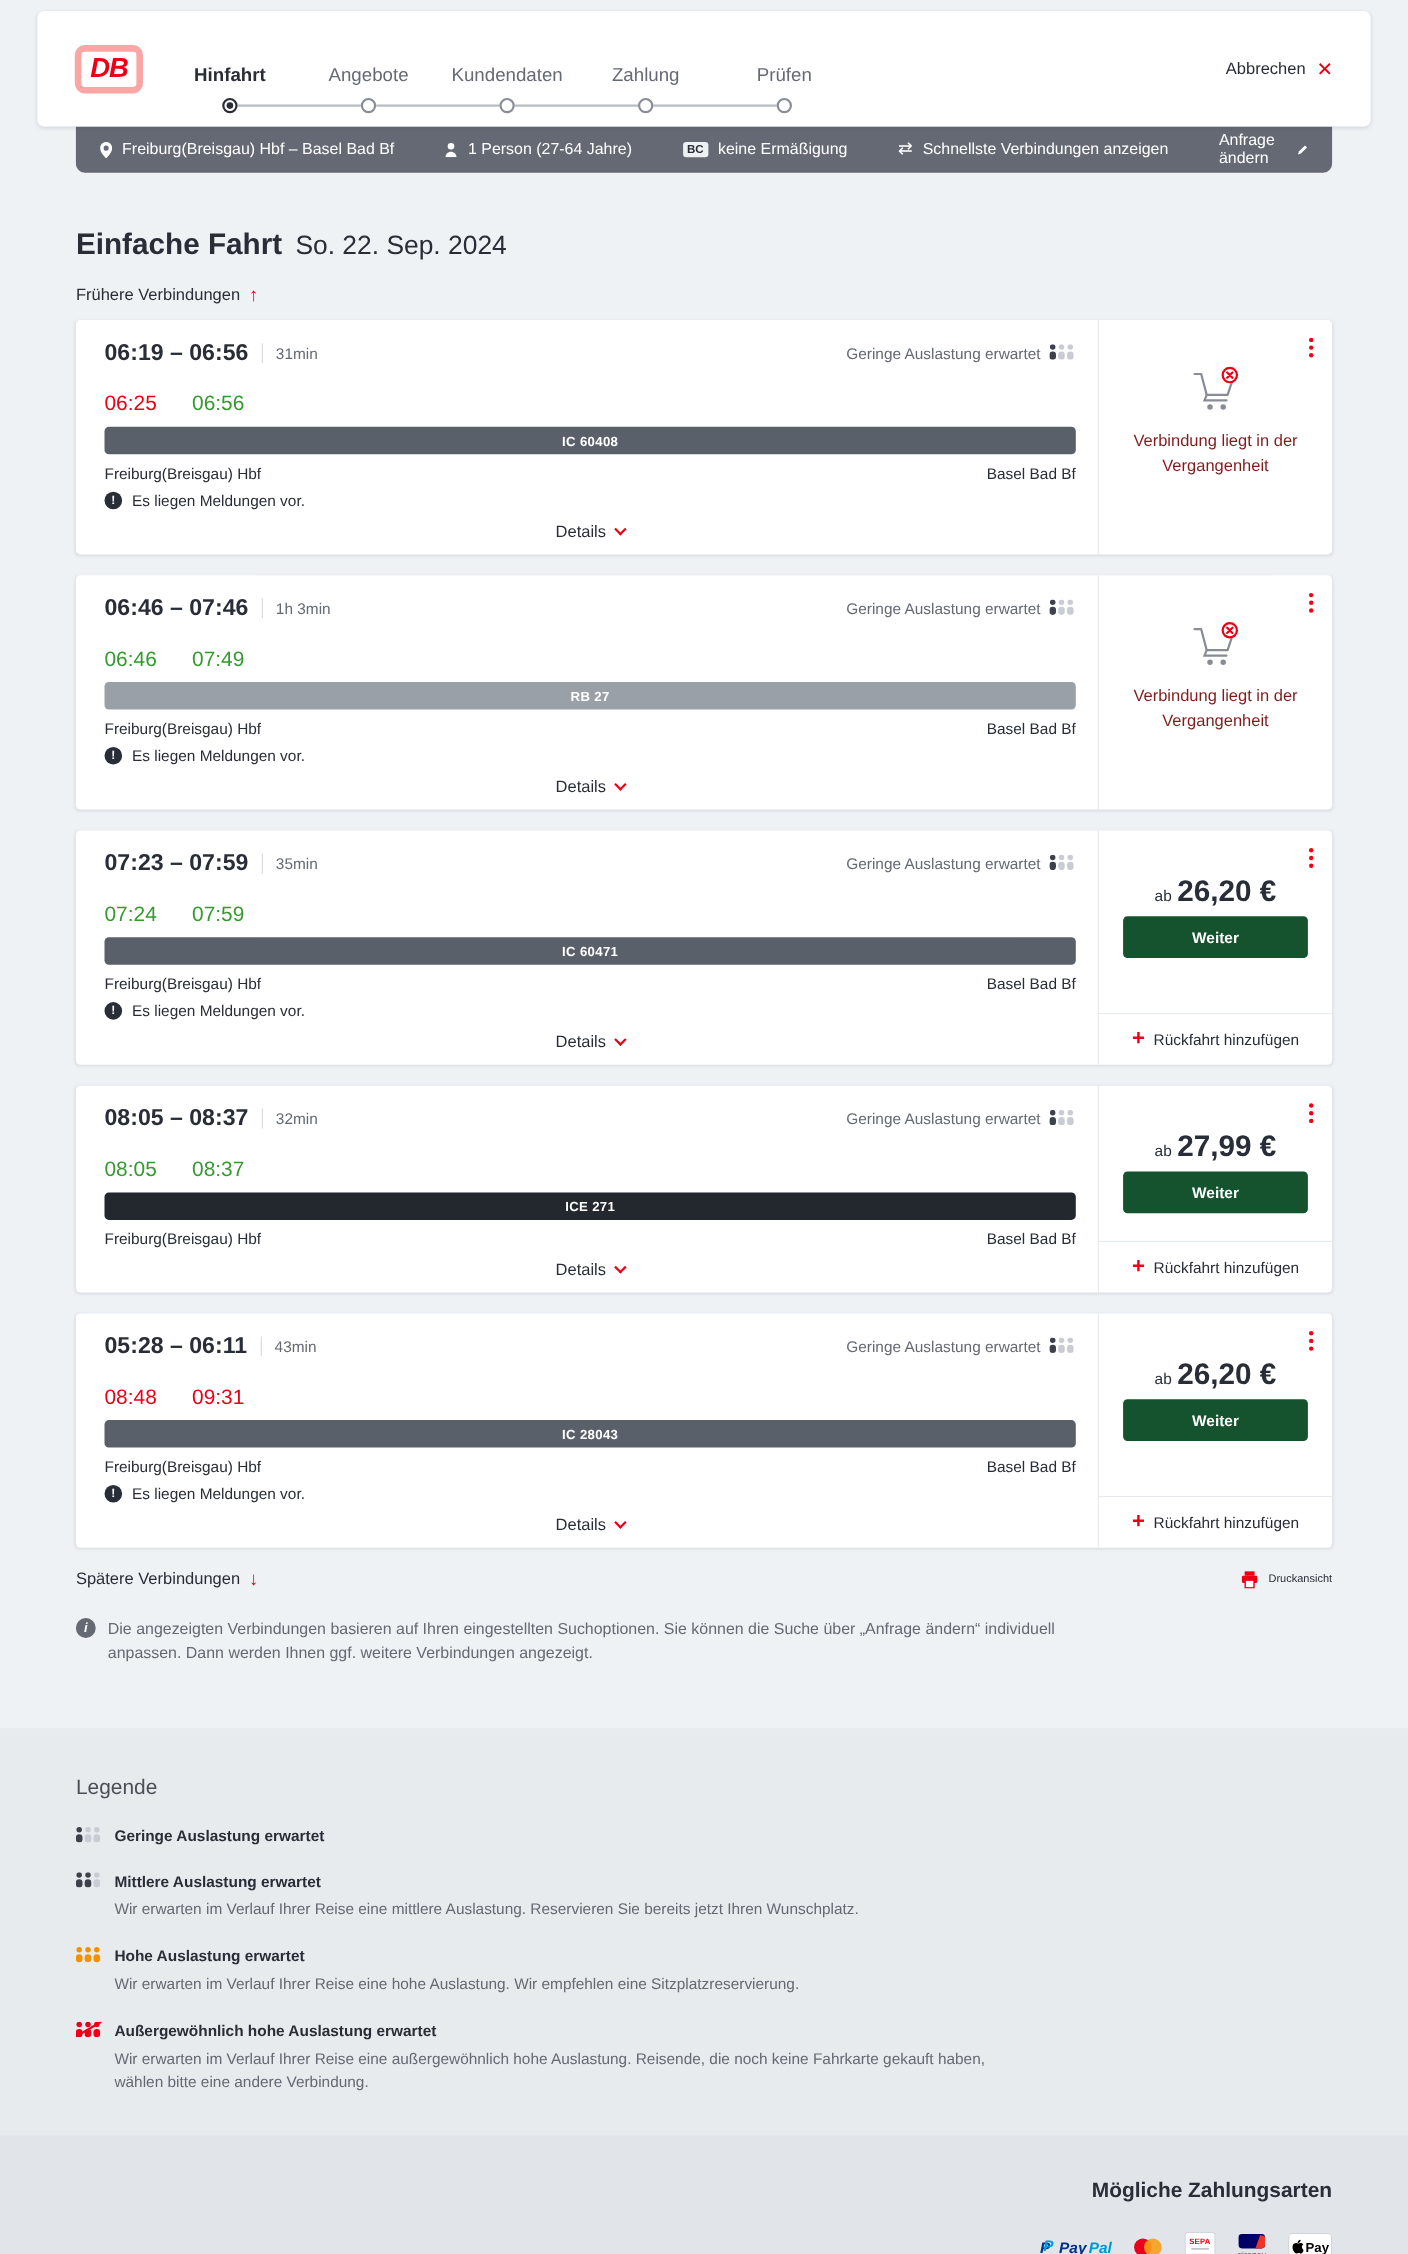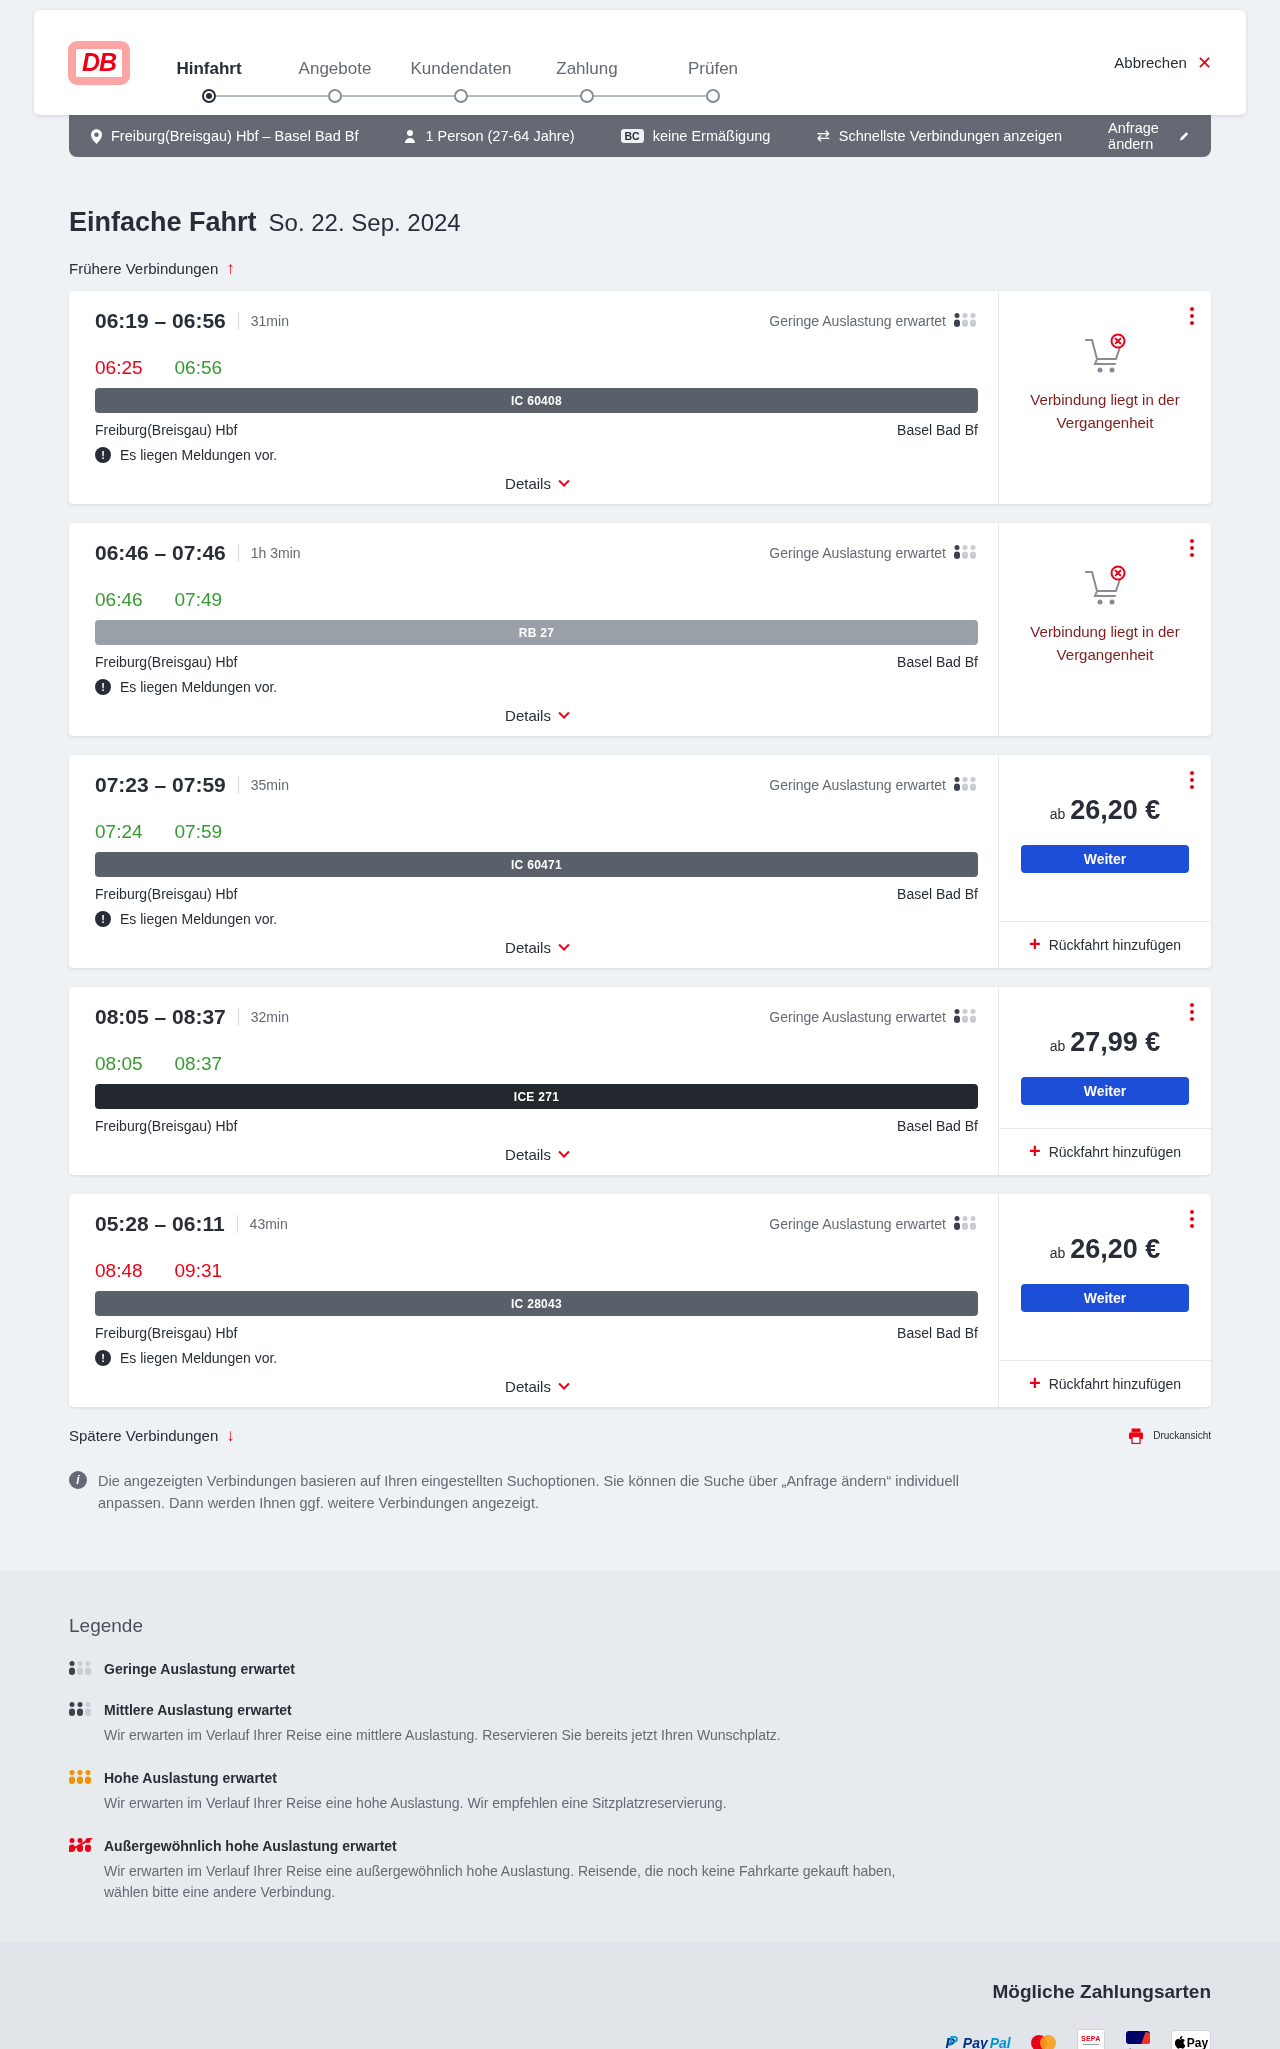--- a/index.html
+++ b/index.html
@@ -2,21 +2,21 @@
 <html><head>
 <meta charset="utf-8">
 <style>
   * { margin:0; padding:0; box-sizing:border-box; }
   html,body { background:#eff2f5; font-family:"Liberation Sans","DejaVu Sans",sans-serif; color:#282d37; }
   body { width:1280px; min-height:2049px; margin:0 auto; }
 
   
   .top-header { width:1212px; height:105px; margin:10px auto 0; background:#fff; border-radius:6px;
                 box-shadow:0 1px 4px rgba(40,45,55,.14); display:flex; align-items:center; padding:0 34px; position:relative; z-index:2; }
-  .db-logo { width:62px; height:44px; border:8px solid #fca5a5; border-radius:9px; display:flex; align-items:center; justify-content:center;
+  .db-logo { width:62px; height:44px; border:6px solid #fca5a5; border-radius:9px; display:flex; align-items:center; justify-content:center;
              color:#ec0016; font-weight:bold; font-size:25px; letter-spacing:-1px; font-style:italic; }
   .steps { display:flex; align-items:flex-end; margin-left:72px; padding-top:26px; height:80px; }
   .step { position:relative; display:flex; align-items:flex-end; }
   .step-dot { width:14px; height:14px; border-radius:50%; border:2px solid #878c96; background:#fff; display:block; position:relative; }
   .step.active .step-dot { border-color:#282d37; }
   .step.active .step-dot::after { content:""; position:absolute; left:2px; top:2px; width:6px; height:6px; border-radius:50%; background:#282d37; }
   .step-label { position:absolute; bottom:24px; left:50%; transform:translateX(-50%); white-space:nowrap; font-size:17px; color:#646973; }
   .step.active .step-label { color:#282d37; font-weight:bold; }
   .connector { width:112px; height:2px; background:#b6bbc2; margin-bottom:6px; }
   .cancel-btn { margin-left:auto; display:flex; align-items:center; gap:10px; font-size:15px; color:#282d37; cursor:pointer; }
@@ -61,21 +61,21 @@
   .chev { width:8px; height:8px; border-right:2px solid #ec0016; border-bottom:2px solid #ec0016; transform:rotate(45deg) translate(-2px,-2px); }
 
   .card-right { width:213px; border-left:1px solid #e6e9ed; position:relative; display:flex; flex-direction:column; }
   .dots-menu { position:absolute; top:14px; right:15px; display:flex; flex-direction:column; gap:3px; cursor:pointer; padding:2px; }
   .dots-menu i { width:4px; height:4px; border-radius:50%; background:#ec0016; }
   .past-box { margin-top:42px; text-align:center; padding:0 28px; }
   .past-note { margin-top:10px; font-size:15px; color:#7f1d1d; line-height:1.5; }
   .price-area { margin-top:40px; text-align:center; }
   .price-ab { font-size:14px; margin-right:5px; }
   .price-val { font-size:27px; font-weight:bold; }
-  .weiter-btn { display:block; margin:19px auto 0; width:168px; height:28px; background:#1d4ed8; color:#fff; border:none;
+  .weiter-btn { display:block; margin:7px auto 0; width:168px; height:38px; background:#14532d; color:#fff; border:none;
                 border-radius:4px; font-size:14px; font-weight:bold; font-family:inherit; cursor:pointer; }
   .return-row { margin-top:auto; border-top:1px solid #e6e9ed; height:47px; display:flex; align-items:center; justify-content:center;
                 gap:8px; font-size:14px; cursor:pointer; }
   .plus-glyph { color:#ec0016; font-size:20px; font-weight:bold; line-height:1; margin-top:-2px; }
 
   .below-row { display:flex; justify-content:space-between; align-items:center; margin-top:20px; }
   .print-link { display:flex; align-items:center; gap:9px; font-size:10px; cursor:pointer; }
 
   .info-row { margin-top:26px; display:flex; gap:11px; padding-bottom:56px; }
   .info-dot { flex:none; width:18px; height:18px; border-radius:50%; background:#646973; color:#fff; font-size:12px; font-weight:bold;

